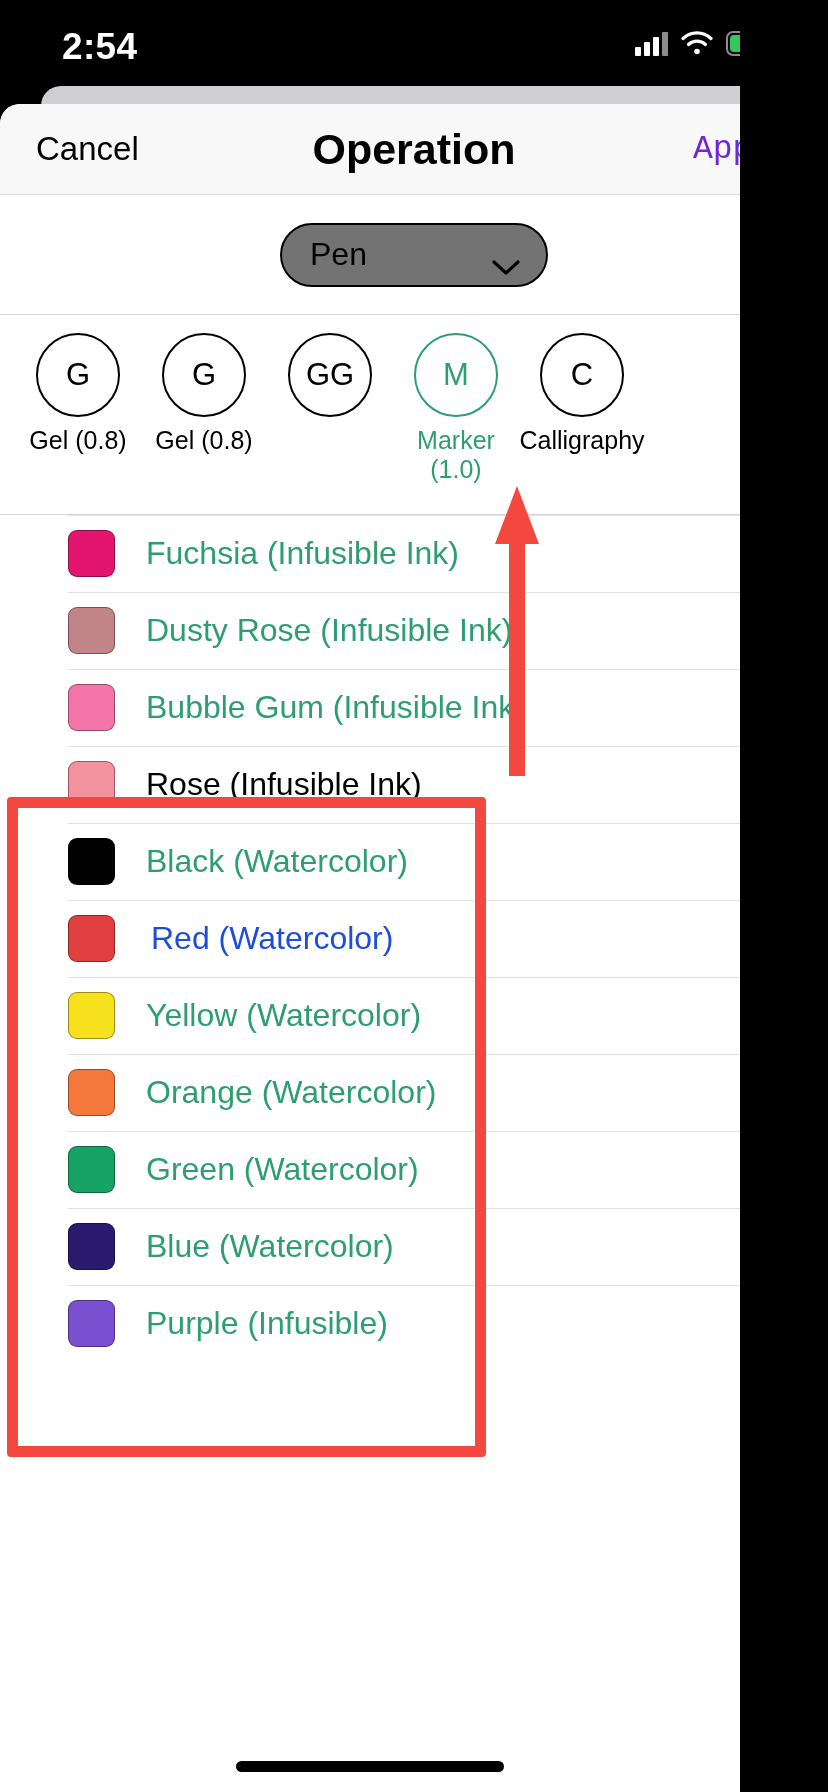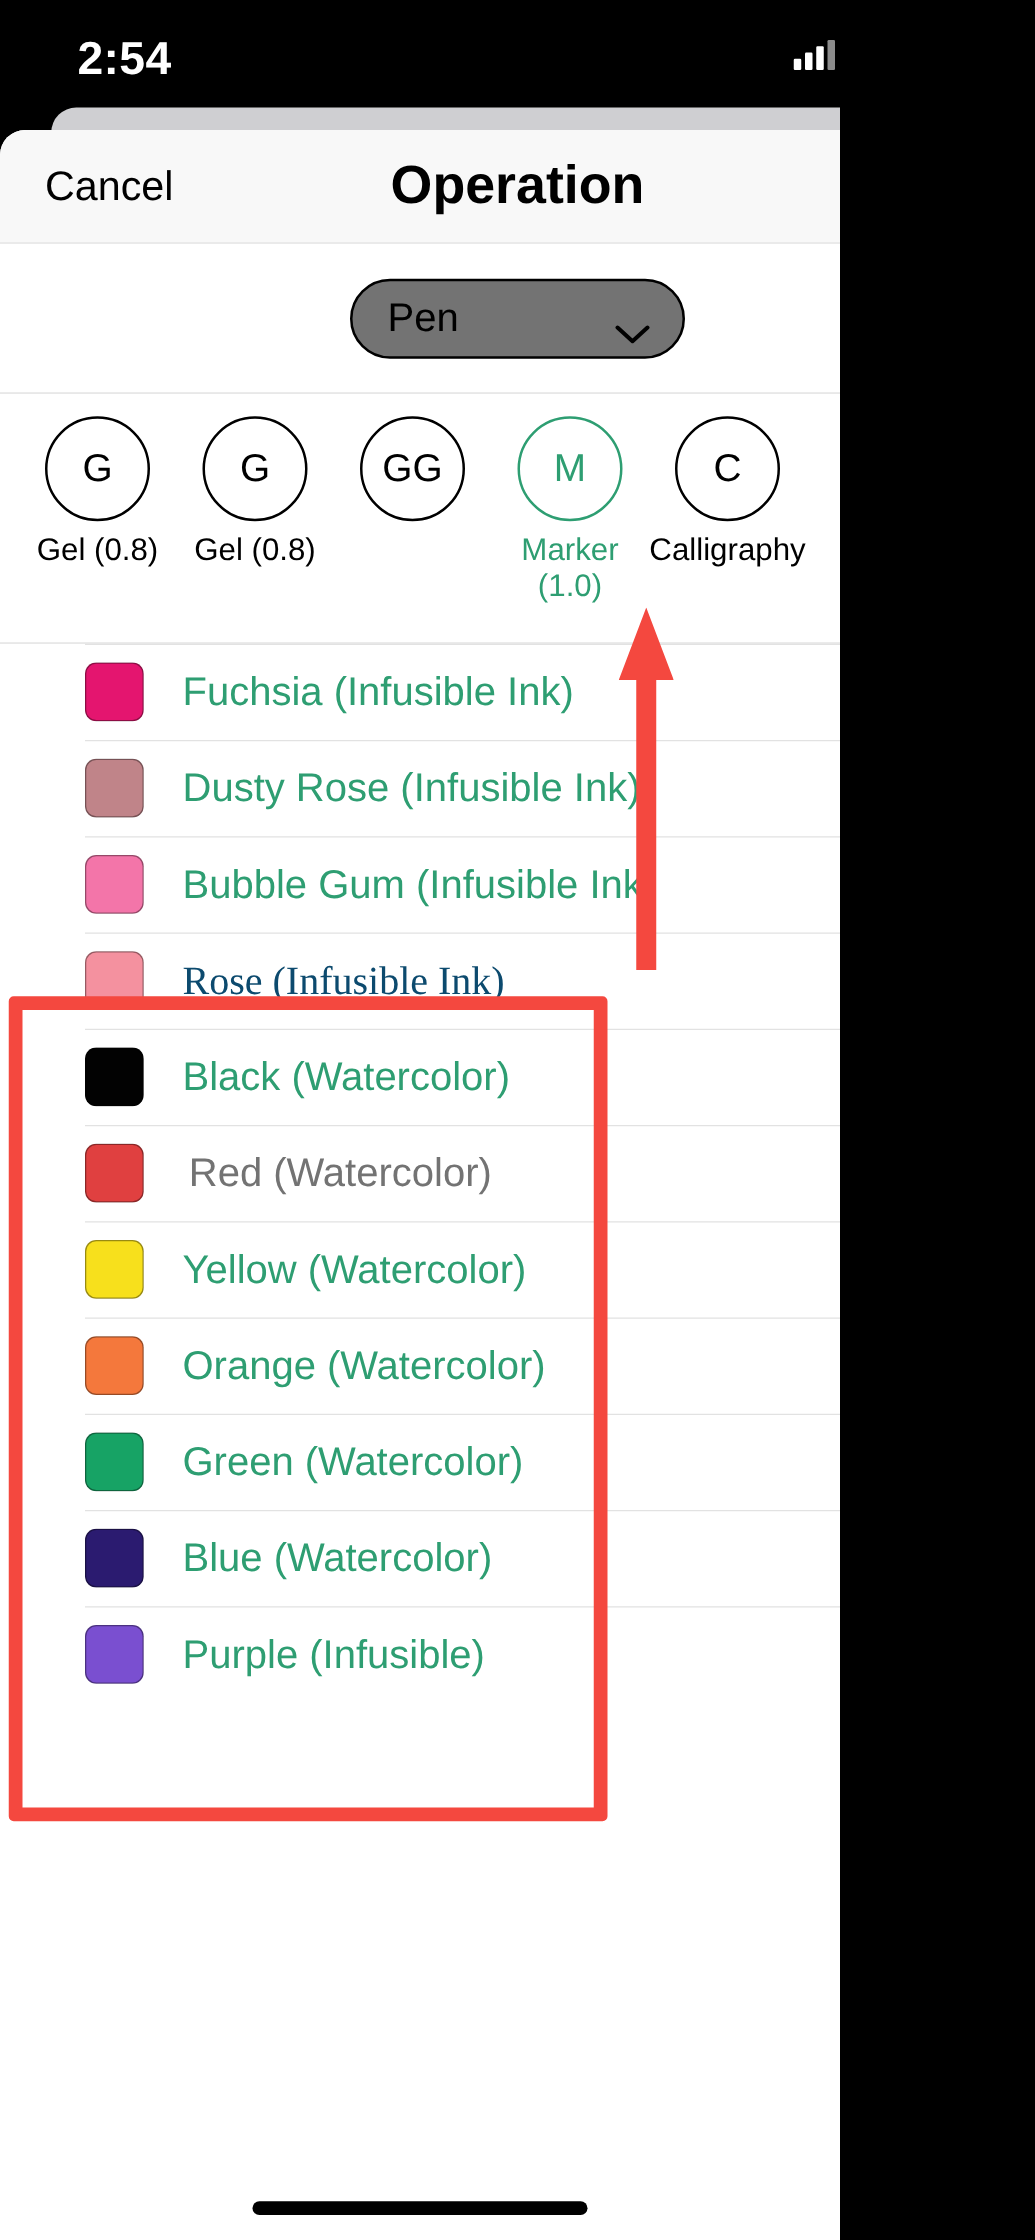--- a/index.html
+++ b/index.html
@@ -5,21 +5,21 @@
   * { box-sizing: border-box; margin: 0; padding: 0; }
   html, body {
     width: 828px;
     height: 1792px;
     background: #000;
     font-family: "Liberation Sans", sans-serif;
     overflow: hidden;
   }
   #screen {
     position: relative;
-    width: 672px;
+    width: 740px;
     height: 1792px;
     background: #000000;
     overflow: hidden;
   }
 
   
   .statusbar {
     position: absolute;
     top: 0; left: 0;
     width: 828px;
@@ -368,29 +368,29 @@
         <div class="color-row">
           <div class="swatch" style="background: rgb(192, 132, 137); border: 1px solid rgba(0, 0, 0, 0.38);"></div>
           <div class="color-name" style="color: rgb(46, 158, 114);">Dusty Rose (Infusible Ink)</div>
         </div>
         <div class="color-row">
           <div class="swatch" style="background: rgb(243, 117, 169); border: 1px solid rgba(0, 0, 0, 0.38);"></div>
           <div class="color-name" style="color: rgb(46, 158, 114);">Bubble Gum (Infusible Ink)</div>
         </div>
         <div class="color-row">
           <div class="swatch" style="background: rgb(244, 145, 159); border: 1px solid rgba(0, 0, 0, 0.38);"></div>
-          <div class="color-name" style="color: #0c4a6e; font-family: Liberation Serif, serif;">Rose (Infusible Ink)</div>
+          <div class="color-name" style="color: #000000;">Rose (Infusible Ink)</div>
         </div>
         <div class="color-row">
           <div class="swatch" style="background: rgb(2, 2, 2); border: 1px solid rgba(0, 0, 0, 0.38);"></div>
           <div class="color-name" style="color: rgb(46, 158, 114);">Black (Watercolor)</div>
         </div>
         <div class="color-row">
           <div class="swatch" style="background: rgb(224, 64, 64); border: 1px solid rgba(0, 0, 0, 0.38);"></div>
-          <div class="color-name" style="color: #737373; margin-left: 36px;">Red (Watercolor)</div>
+          <div class="color-name" style="color: #1d4ed8; margin-left: 36px;">Red (Watercolor)</div>
         </div>
         <div class="color-row">
           <div class="swatch" style="background: rgb(247, 224, 28); border: 1px solid rgba(0, 0, 0, 0.38);"></div>
           <div class="color-name" style="color: rgb(46, 158, 114);">Yellow (Watercolor)</div>
         </div>
         <div class="color-row">
           <div class="swatch" style="background: rgb(244, 120, 60); border: 1px solid rgba(0, 0, 0, 0.38);"></div>
           <div class="color-name" style="color: rgb(46, 158, 114);">Orange (Watercolor)</div>
         </div>
         <div class="color-row">

